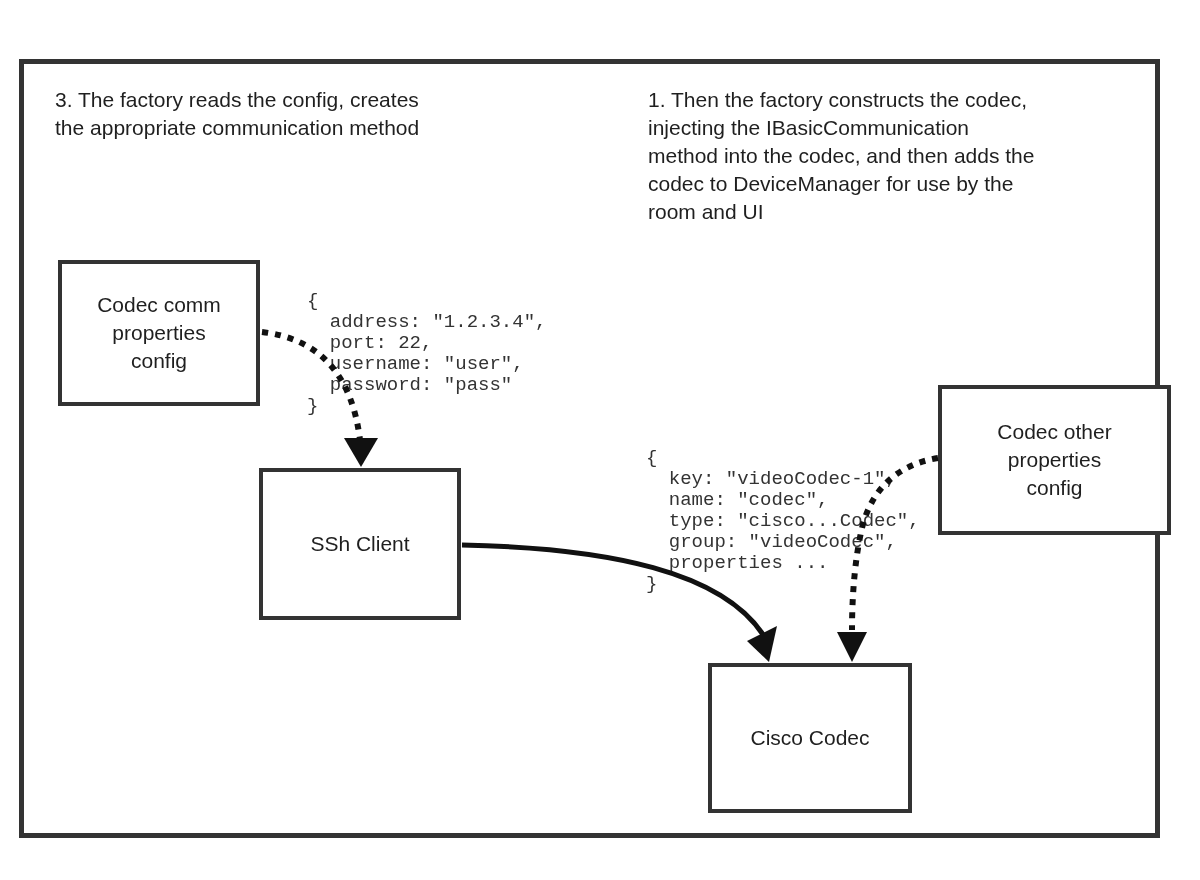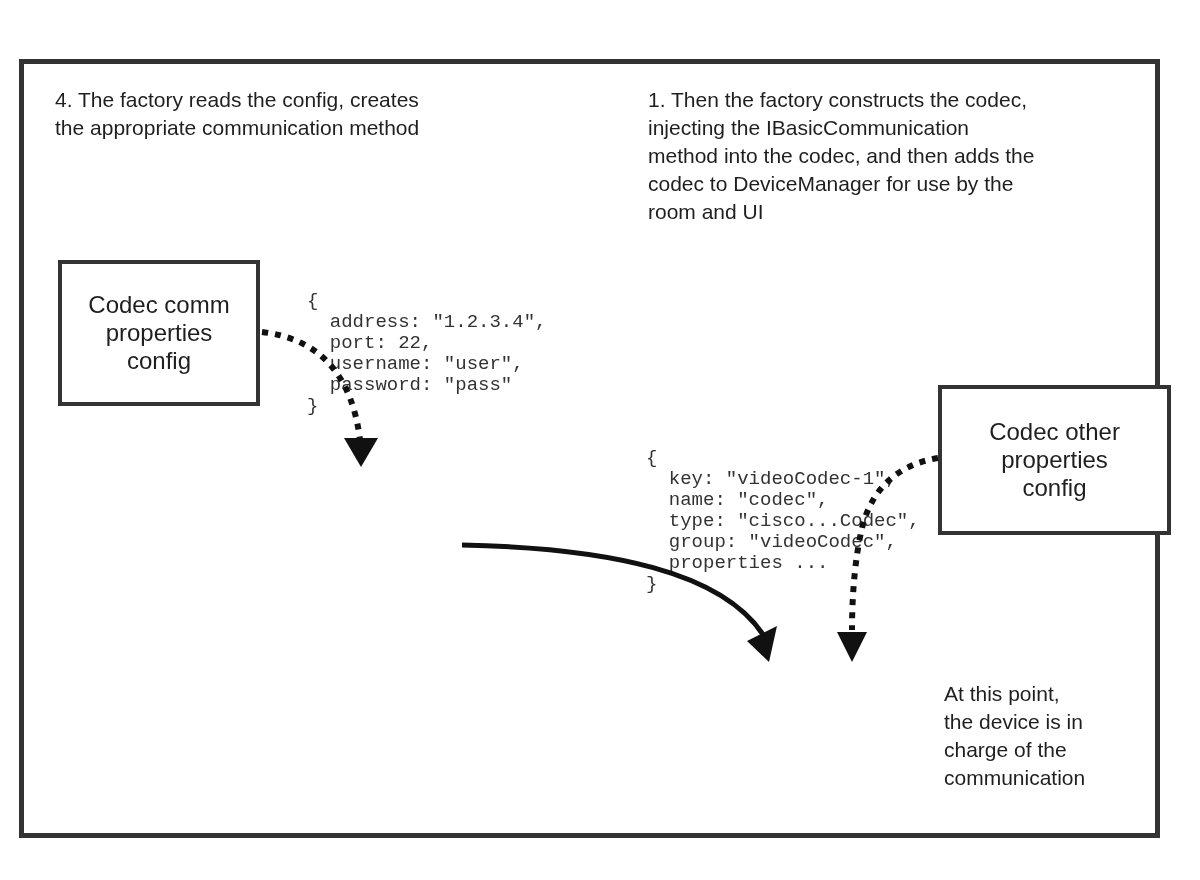--- a/index.html
+++ b/index.html
@@ -38,21 +38,21 @@
   .note-end   { left: 944px; top: 680px; width: 210px; }
   .dbox {
     position: absolute;
     border: 4px solid #333333;
     box-sizing: border-box;
     background: #ffffff;
     display: flex;
     align-items: center;
     justify-content: center;
     text-align: center;
-    font-size: 24px;
+    font-size: 21px;
     line-height: 28px;
   }
   .dbox .dbox-label { white-space: pre-line; }
   .box-codec-comm-config  { left: 58px;  top: 260px; width: 202px; height: 146px; }
   .box-ssh-client         { left: 259px; top: 468px; width: 202px; height: 152px; }
   .box-codec-other-config { left: 938px; top: 385px; width: 233px; height: 150px; }
   .box-cisco-codec        { left: 708px; top: 663px; width: 204px; height: 150px; }
   .code {
     position: absolute;
     font-family: "Liberation Mono", "DejaVu Sans Mono", monospace;
@@ -83,21 +83,21 @@
   }
   .arrowhead { fill: #111111; stroke: none; }
 </style>
 </head>
 <body>
 
 <div class="canvas">
 
   <div class="frame"></div>
 
-  <div class="note note-step1">4. The factory reads the config, creates
+  <div class="note note-step1">3. The factory reads the config, creates
 the appropriate communication method</div>
 
   <div class="note note-step2">1. Then the factory constructs the codec,
 injecting the IBasicCommunication
 method into the codec, and then adds the
 codec to DeviceManager for use by the
 room and UI</div>
 
   <div class="dbox box-codec-comm-config">
     <span class="dbox-label">Codec comm
@@ -105,40 +105,42 @@
 config</span>
   </div>
 
   <div class="code code-comm-properties">{
   address: "1.2.3.4",
   port: 22,
   username: "user",
   password: "pass"
 }</div>
 
+  <div class="dbox box-ssh-client">
+    <span class="dbox-label">SSh Client</span>
+  </div>
 
   <div class="code code-codec-config">{
   key: "videoCodec-1",
   name: "codec",
   type: "cisco...Codec",
   group: "videoCodec",
   properties ...
 }</div>
 
   <div class="dbox box-codec-other-config">
     <span class="dbox-label">Codec other
 properties
 config</span>
   </div>
 
+  <div class="dbox box-cisco-codec">
+    <span class="dbox-label">Cisco Codec</span>
+  </div>
 
-  <div class="note note-end">At this point,
-the device is in
-charge of the
-communication</div>
 
   <svg class="arrows" width="1200" height="880" viewBox="0 0 1200 880">
 
     <path class="arrow-dotted" d="M262,332 Q348,342 360,440"></path>
     <polygon class="arrowhead" points="344,438 378,438 361,467"></polygon>
 
     <path class="arrow-solid" d="M462,545 C610,548 723,572 764,636"></path>
     <polygon class="arrowhead" points="747,641 777,626 769,662"></polygon>
 
     <path class="arrow-dotted" d="M938,458 C900,464 872,487 862,528 C855,558 852,595 852,630"></path>

